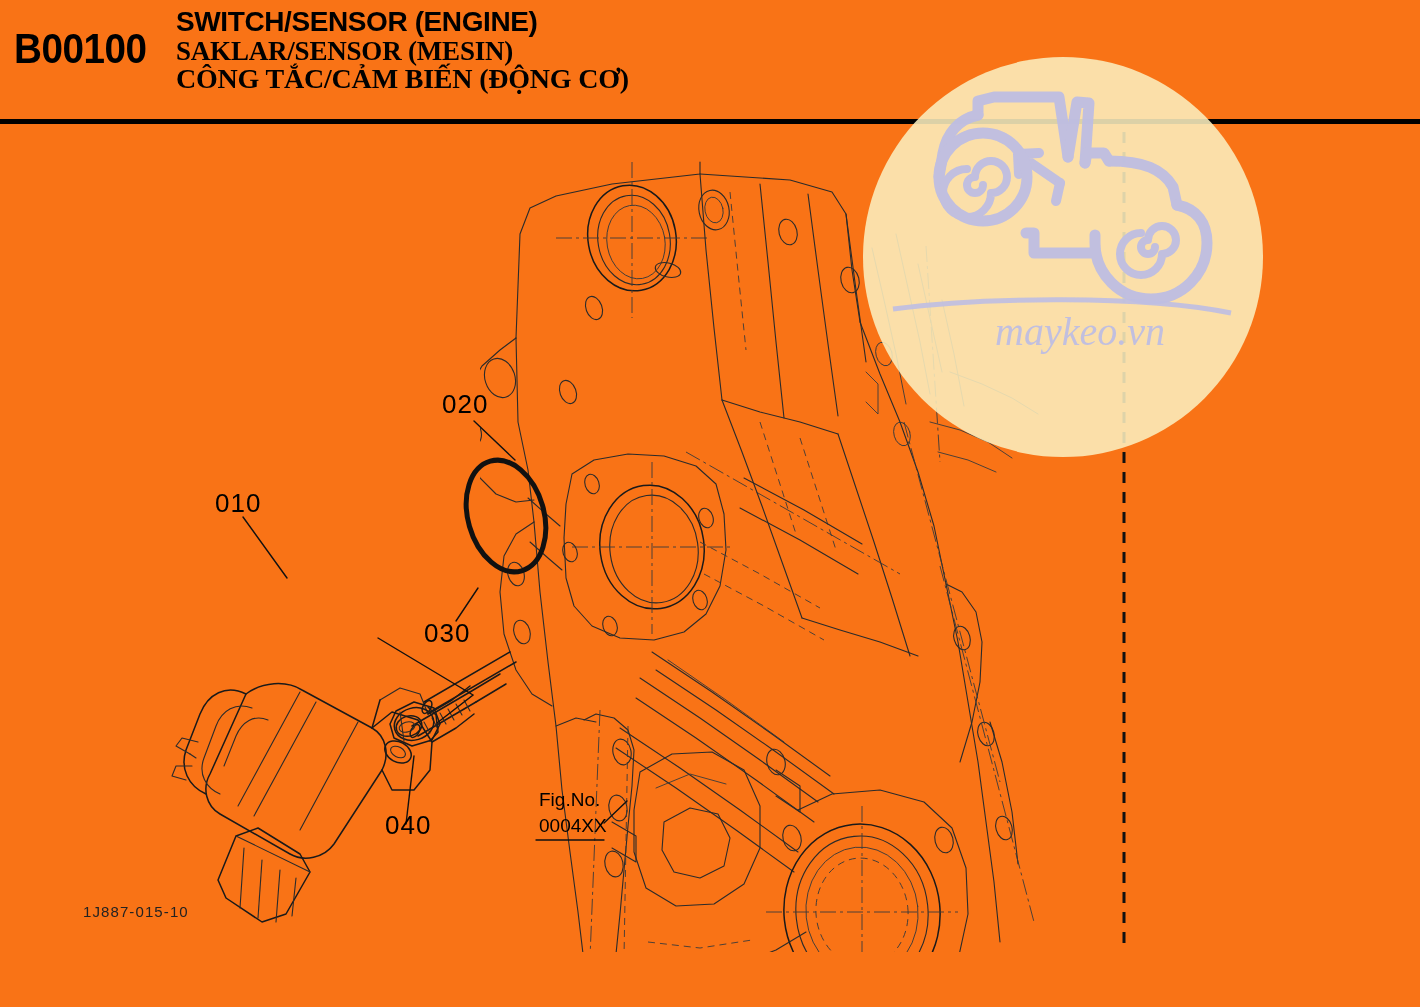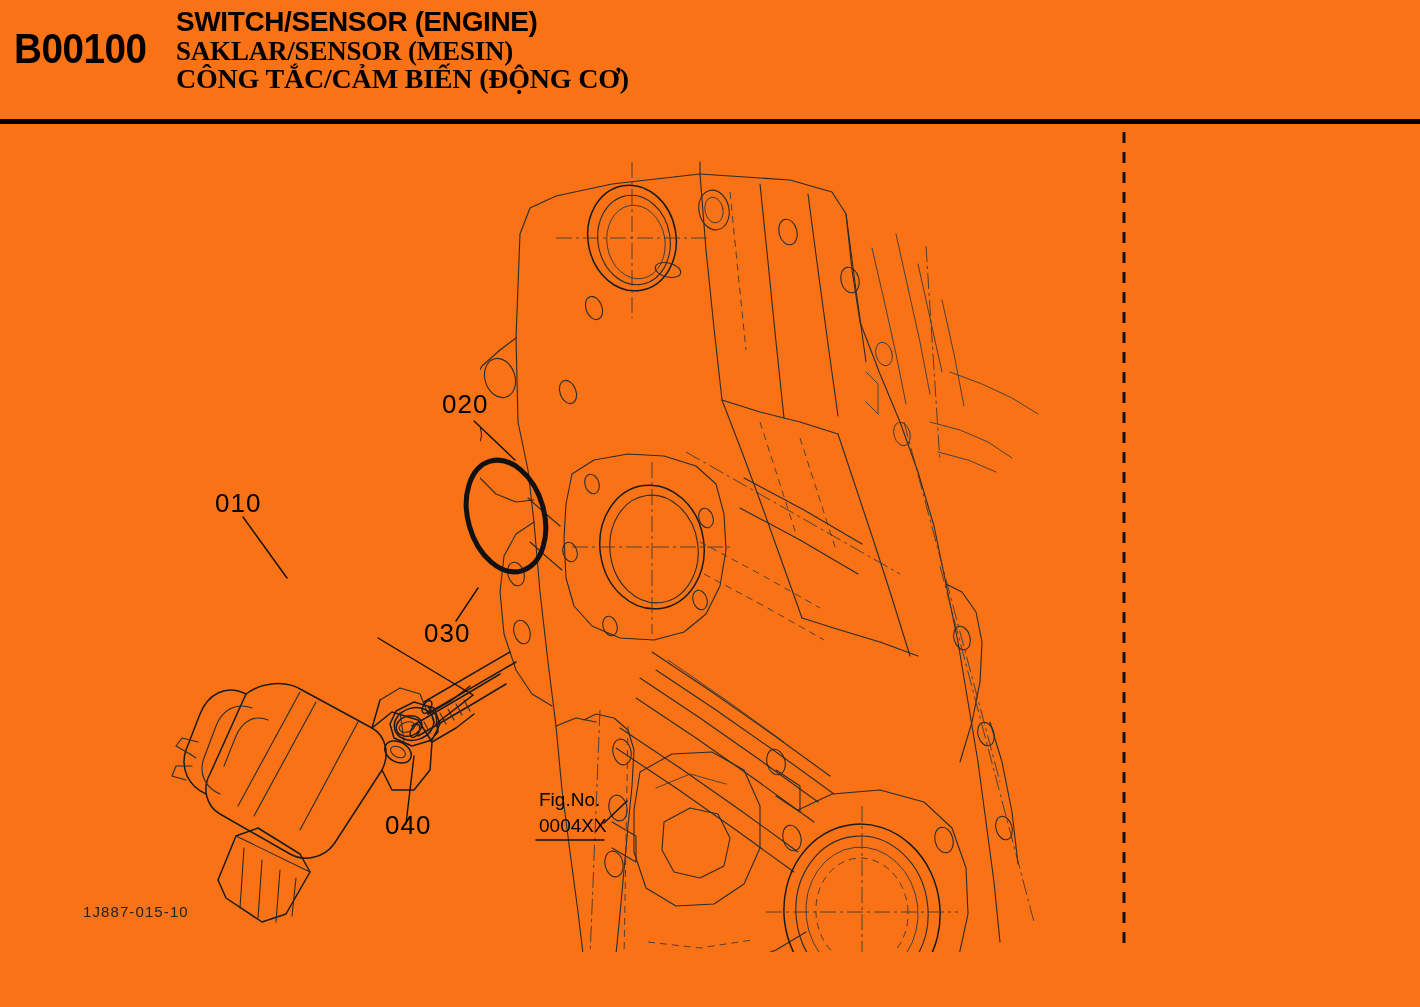--- a/index.html
+++ b/index.html
@@ -315,16 +315,46 @@
         <text class="fig-text" x="539" y="710">0004XX</text>
         <path class="ln-lead" d="M536,718 L604,718"></path>
       </g>
 
       <g>
         <path d="M1124,10 L1124,830" fill="none" stroke="#111" stroke-width="3" stroke-dasharray="11 9" stroke-linecap="butt"></path>
       </g>
     </svg>
   </div>
 
+  <div id="watermark">
+    <svg width="400" height="401" viewBox="0 0 400 401" xmlns="http://www.w3.org/2000/svg">
+      <circle cx="200" cy="200" r="200" fill="#FBEEBE" opacity="0.88"></circle>
+      <g fill="none" stroke="#BEBEE2" stroke-width="11" stroke-linecap="round" stroke-linejoin="round" opacity="0.95">
+
+        <path d="M115,58 L115,44 L131,40 L196,40 L205,100"></path>
+        <path d="M205,100 L214,45 L226,46 L222,106"></path>
+
+        <path d="M222,106 L224,96 L241,96 L246,104"></path>
+
+        <path d="M246,104 C280,104 300,112 310,130 L314,148"></path>
+
+        <path d="M197,126 L155,97 M155,97 L176,96 M155,97 L156,117" stroke-width="10"></path>
+        <path d="M197,126 L193,144" stroke-width="10"></path>
+
+        <path d="M314,148 C334,152 344,166 344,186 A56,56 0 1,1 232,186 L232,178"></path>
+
+        <path d="M115,58 C96,62 84,76 80,96 L76,120"></path>
+        <path d="M76,120 A44,44 0 1,0 164,120 A44,44 0 1,0 76,120"></path>
+
+        <path d="M163,176 L171,176 L171,196 L232,196"></path>
+
+        <path d="M120,128 a8,8 0 1,1 -8,-8 a16,16 0 1,1 16,16 a24,24 0 1,1 -24,-24" stroke-width="8"></path>
+        <path d="M292,190 a7,7 0 1,1 -7,-7 a14,14 0 1,1 14,14 a21,21 0 1,1 -21,-21" stroke-width="8"></path>
+      </g>
+
+      <path d="M30,252 C120,240 280,238 368,256" fill="none" stroke="#BEBEE2" stroke-width="5" opacity="0.9"></path>
+      <text x="132" y="288" font-family="Liberation Serif, serif" font-style="italic" font-size="40" fill="#BEBEE2" opacity="0.95">maykeo.vn</text>
+    </svg>
+  </div>
 
   <div id="drawing-no">1J887-015-10</div>
 
 </div>
 
 </body></html>

